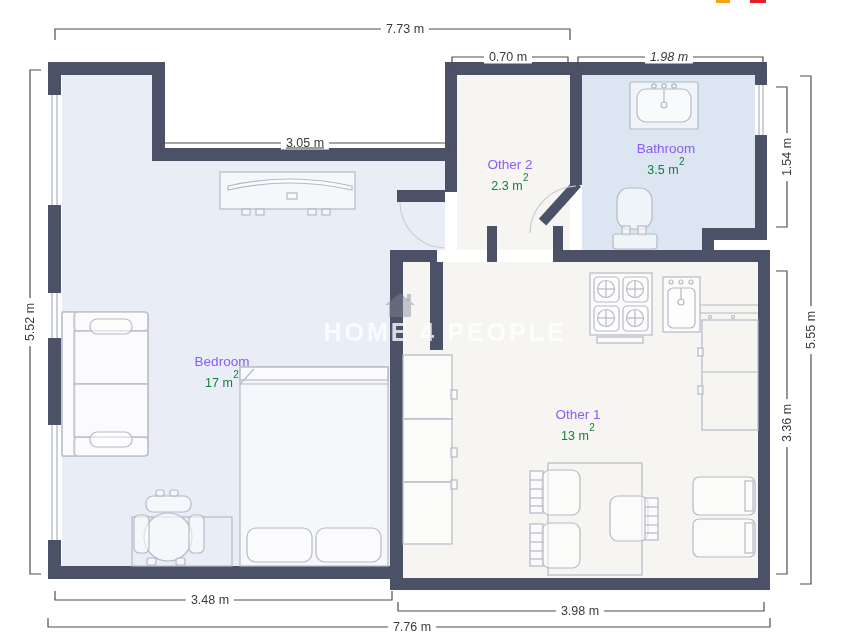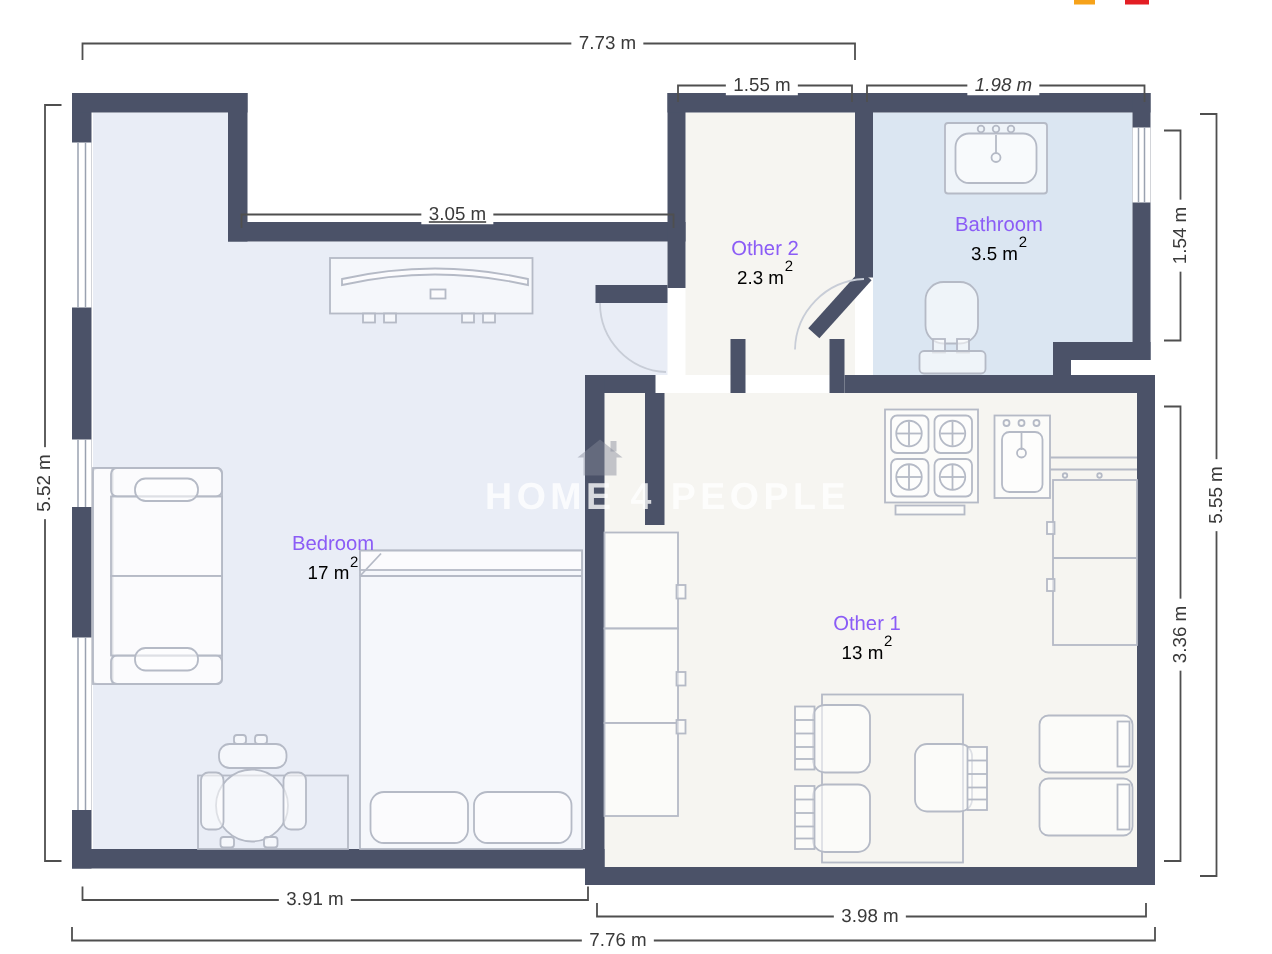--- a/index.html
+++ b/index.html
@@ -1,21 +1,21 @@
 <!DOCTYPE html>
 <html><head>
 <meta charset="utf-8">
 <style>
   html,body{margin:0;padding:0;background:#ffffff;}
   #stage{position:relative;width:848px;height:636px;background:#ffffff;overflow:hidden;
          font-family:"Liberation Sans",sans-serif;}
   #plan-svg{position:absolute;left:0;top:0;}
   .lbl{position:absolute;transform:translate(-50%,-50%);text-align:center;pointer-events:none;}
   .room-label .room-name{font-size:13.5px;color:#8b5cf6;line-height:17px;}
-  .room-label .room-area{font-size:12.5px;color:#000000;line-height:15px;}
+  .room-label .room-area{font-size:12.5px;color:#15803d;line-height:15px;}
   .room-area sup{font-size:0.8em;position:relative;top:-0.3em;margin-left:0.5px;}
   .dim{font-size:12.5px;color:#3a3a3a;background:#ffffff;padding:0 5px;line-height:13px;white-space:nowrap;}
   .dim-v{transform:translate(-50%,-50%) rotate(-90deg);}
   #logo{position:absolute;top:4px;right:8px;font-size:17.5px;font-weight:800;letter-spacing:0.5px;white-space:nowrap;}
   #logo .red{color:#e31e24;} #logo .yellow{color:#f6a21a;}
   .logo-sliver{position:absolute;top:0;height:3px;}
   #watermark{position:absolute;left:445px;top:332px;transform:translate(-50%,-50%);
              font-size:25px;font-weight:700;letter-spacing:3px;color:rgba(255,255,255,0.78);white-space:nowrap;}
   #wm-house{position:absolute;left:383px;top:291px;}
 </style>
@@ -266,24 +266,24 @@
   <div class="lbl room-label" style="left:510px;top:175px;">
     <div class="room-name">Other 2</div>
     <div class="room-area"><span>2.3 m</span><sup>2</sup></div>
   </div>
   <div class="lbl room-label" style="left:666px;top:159px;">
     <div class="room-name">Bathroom</div>
     <div class="room-area"><span>3.5 m</span><sup>2</sup></div>
   </div>
 
   <div class="lbl dim" style="left:405px;top:29px;">7.73 m</div>
-  <div class="lbl dim" style="left:508px;top:57px;">1.55 m</div>
+  <div class="lbl dim" style="left:508px;top:57px;">0.70 m</div>
   <div class="lbl dim" style="left:669px;top:57px;font-style:italic;">1.98 m</div>
   <div class="lbl dim" style="left:305px;top:143px;text-decoration:underline;">3.05 m</div>
   <div class="lbl dim dim-v" style="left:30px;top:322px;">5.52 m</div>
   <div class="lbl dim dim-v" style="left:787px;top:157px;">1.54 m</div>
   <div class="lbl dim dim-v" style="left:787px;top:423px;">3.36 m</div>
   <div class="lbl dim dim-v" style="left:811px;top:330px;">5.55 m</div>
-  <div class="lbl dim" style="left:210px;top:600px;">3.91 m</div>
+  <div class="lbl dim" style="left:210px;top:600px;">3.48 m</div>
   <div class="lbl dim" style="left:580px;top:611px;">3.98 m</div>
   <div class="lbl dim" style="left:412px;top:627px;text-align:center;">7.76 m</div>
 
 </div>
 
 </body></html>

